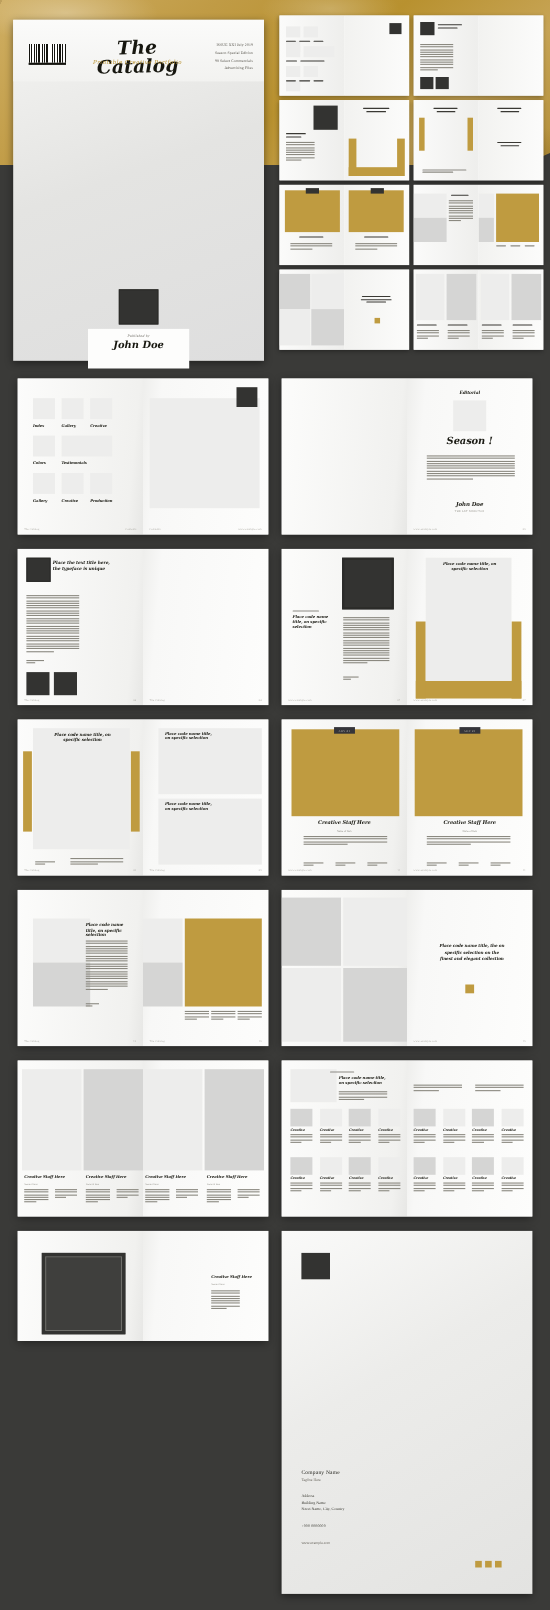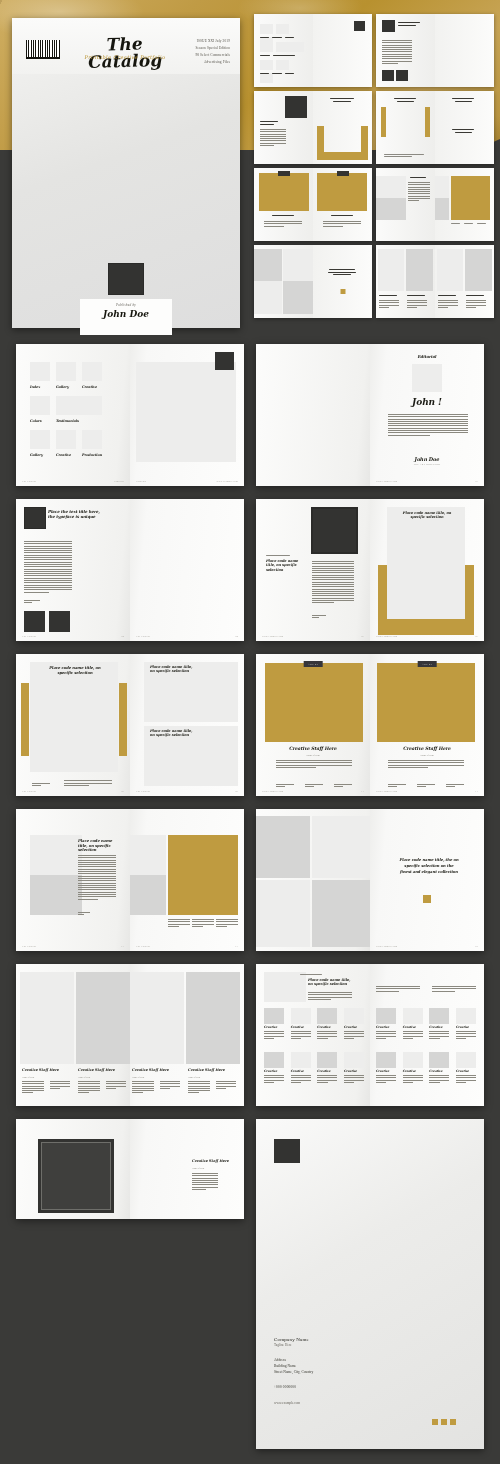--- a/index.html
+++ b/index.html
@@ -437,21 +437,21 @@
       <span class="foot l">Contents</span>
       <span class="foot r">www.example.com</span>
     </div>
   </div>
 
   <div class="spread" style="left:256px;top:344px;width:228px;height:142px;">
     <div class="pg pgL"></div>
     <div class="pg pgR">
       <div class="scrpt" style="position:absolute;left:0;right:0;top:10px;text-align:center;font-size:4px;">Editorial</div>
       <div class="graylt" style="position:absolute;left:50%;transform:translateX(-50%);top:20px;width:30px;height:28px;"></div>
-      <div class="scrpt" style="position:absolute;left:0;right:0;top:53px;text-align:center;font-size:9px;">John !</div>
+      <div class="scrpt" style="position:absolute;left:0;right:0;top:53px;text-align:center;font-size:9px;">Season !</div>
       <div class="para" style="position:absolute;left:18px;right:16px;top:70px;">
         <i></i>
           <i></i>
           <i></i>
           <i></i>
           <i></i>
           <i></i>
           <i></i>
           <i></i>
           <i></i>

